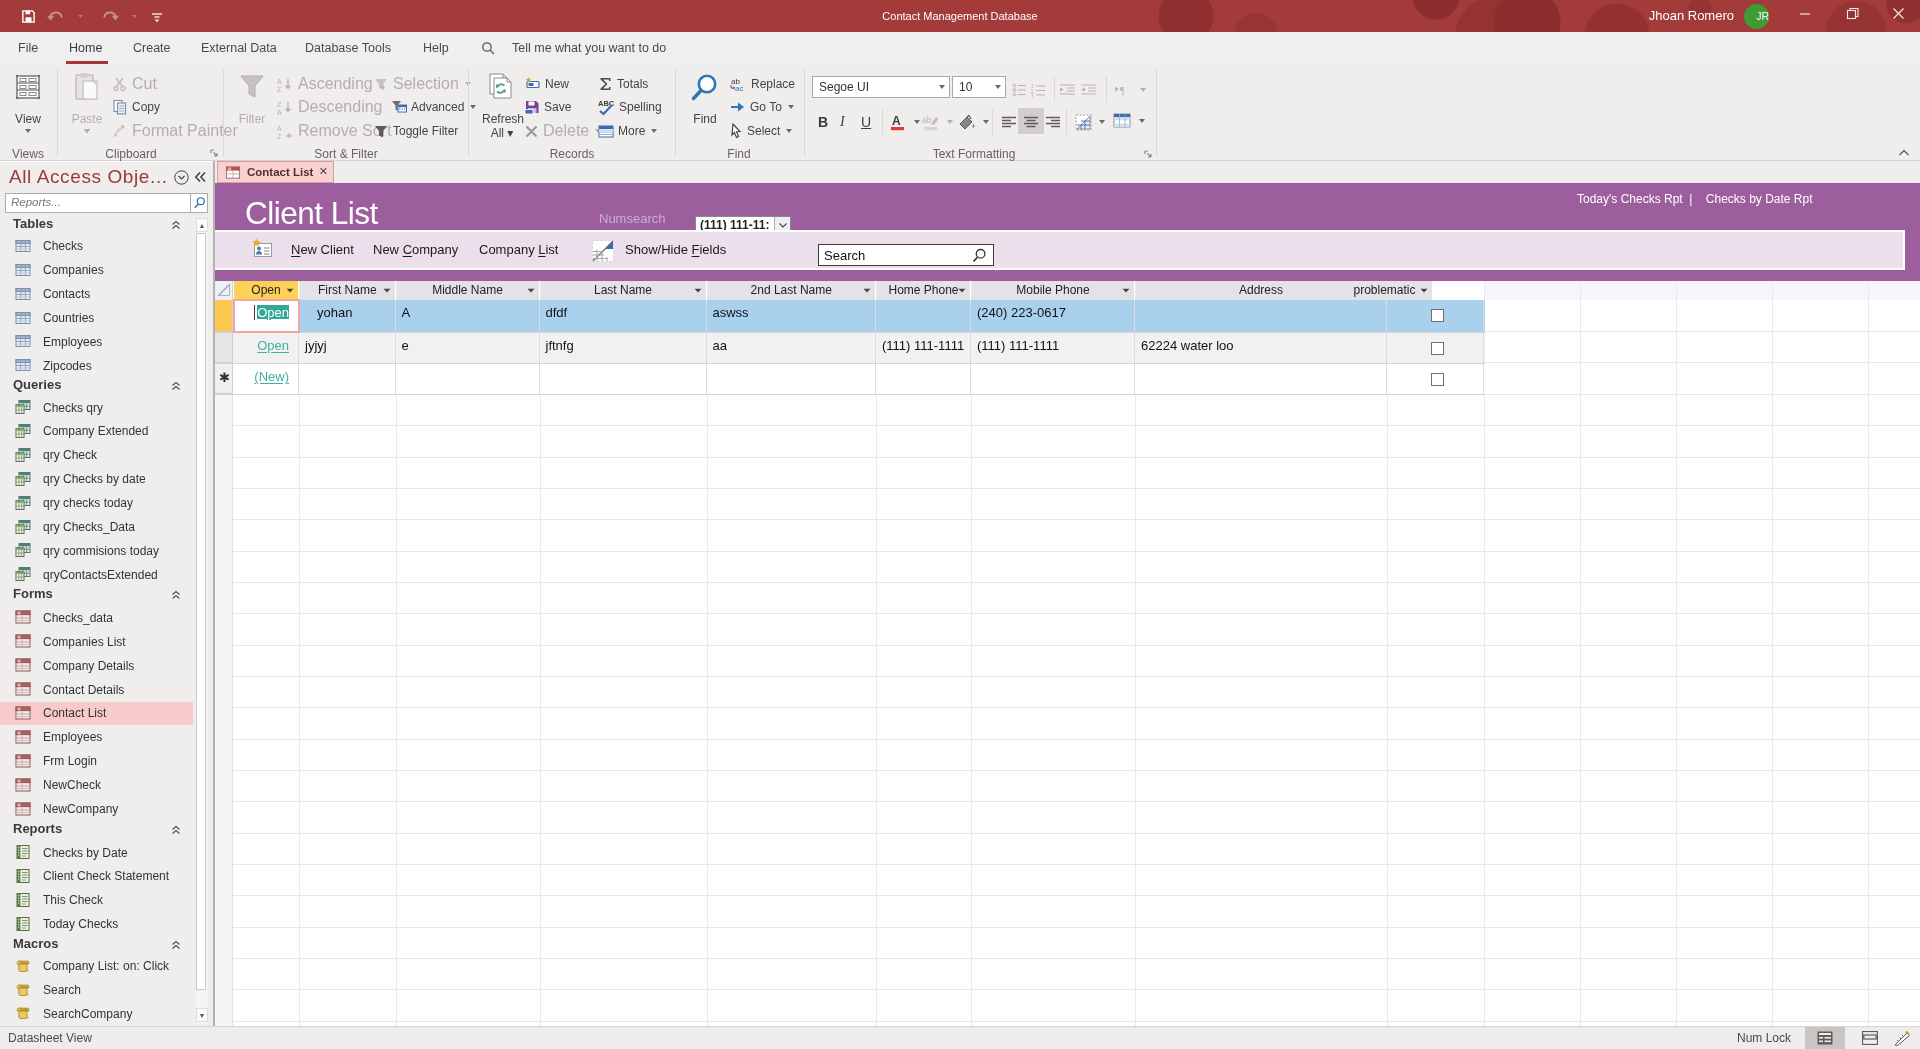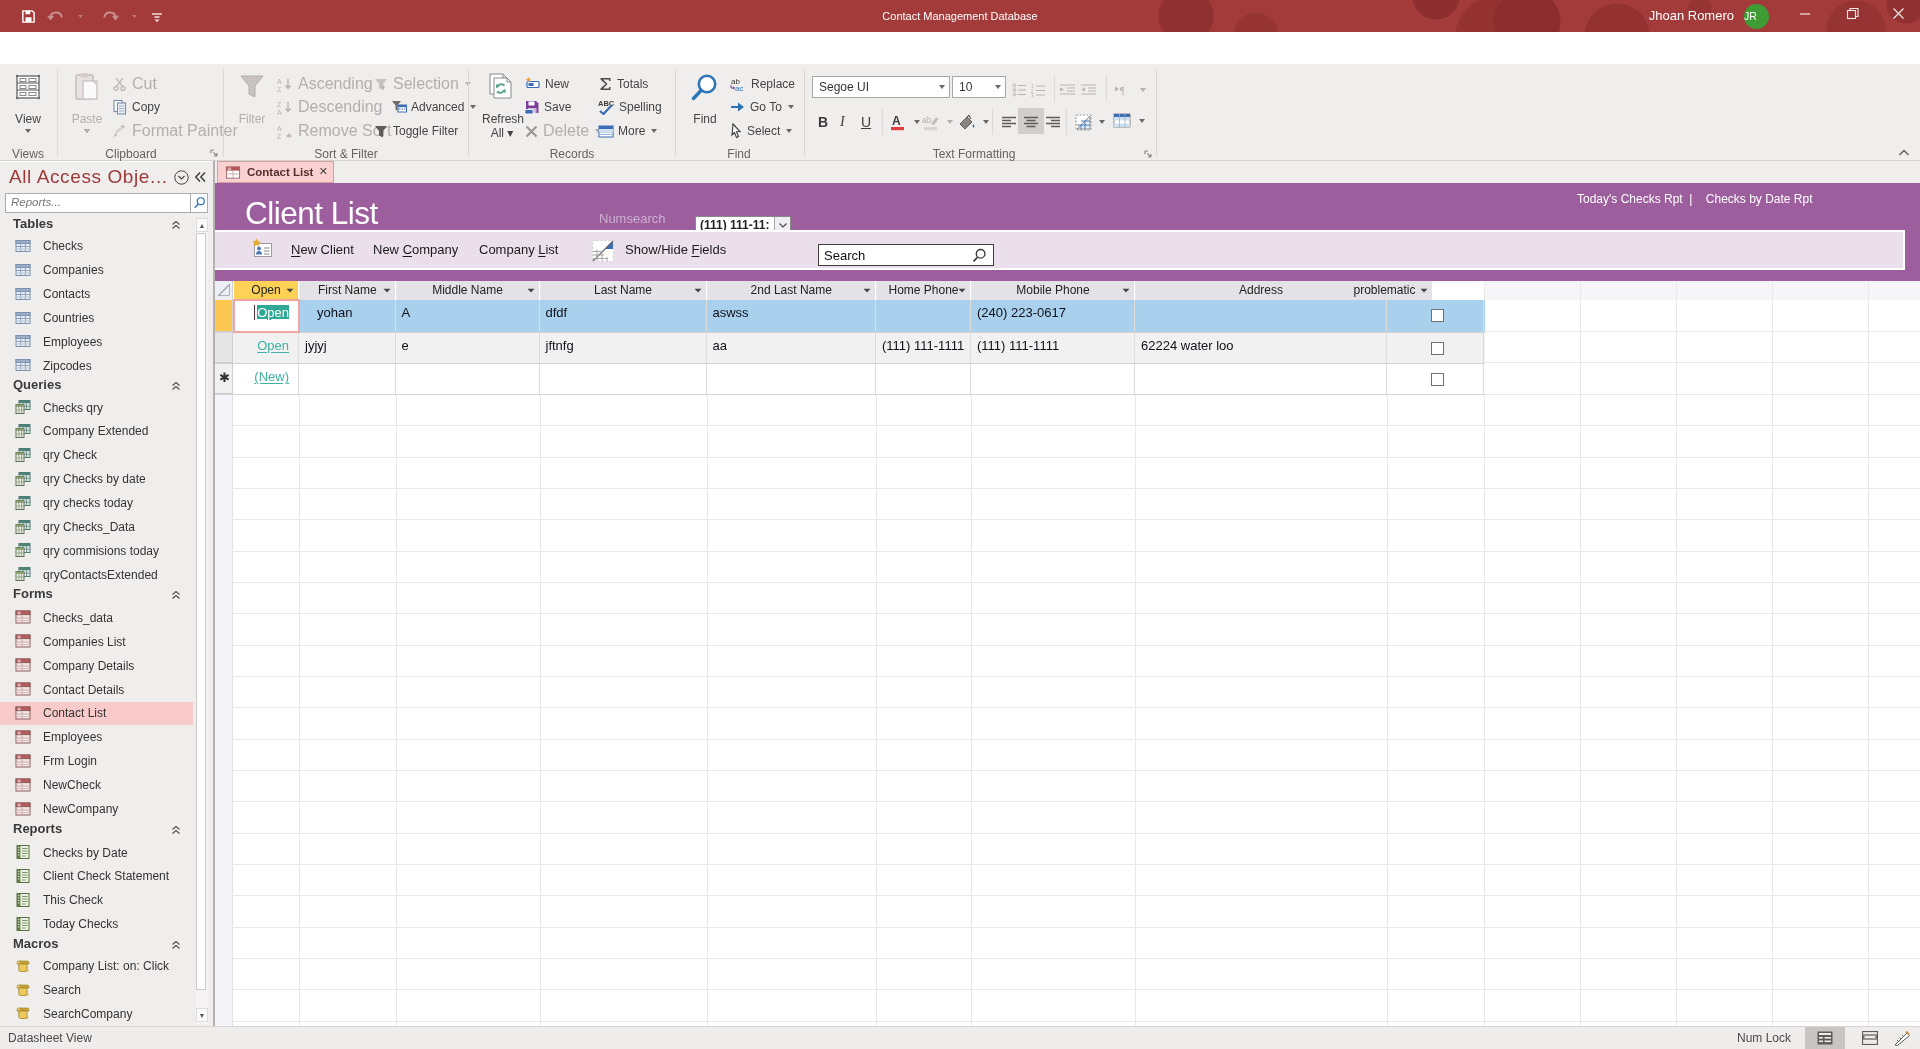--- a/index.html
+++ b/index.html
@@ -17,21 +17,21 @@
   radial-gradient(circle 33px at 1617px 36px, #943232 0 32px, transparent 33px),
   radial-gradient(circle 22px at 1256px 34px, #973434 0 21px, transparent 22px),
   radial-gradient(circle 30px at 1856px 30px, #963333 0 29px, transparent 30px),
   radial-gradient(circle 20px at 1906px 4px, #903030 0 19px, transparent 20px),
   radial-gradient(circle 12px at 1700px 8px, #963333 0 11px, transparent 12px),
   radial-gradient(circle 46px at 1500px 40px, #953333 0 45px, transparent 46px);
  }
 .qat { position:absolute; top:0; height:32px; display:flex; align-items:center; gap:0; color:#fff; }
 #apptitle { left:0; width:1920px; text-align:center; top:0; height:32px; line-height:32px; position:absolute; color:#fff; font-size:11px; }
 #username { position:absolute; right:245px; top:0; height:32px; line-height:32px; color:#fff; font-size:13px; }
-#avatar { position:absolute; left:1744px; top:4px; width:25px; height:25px; border-radius:50%; background:#3f9c35; color:#fff; font-size:10.5px; text-align:left; line-height:25px; }
+#avatar { position:absolute; left:1744px; top:4px; width:25px; height:25px; border-radius:50%; background:#3f9c35; color:#fff; font-size:10.5px; text-align:right; line-height:25px; }
 .winbtn { position:absolute; top:0; width:44px; height:32px; color:#f0e0e0; text-align:center; line-height:30px; font-size:15px; }
 
 
 #menurow { left:0; top:32px; width:1920px; height:32px; background:#f0eeee; }
 .mtab { position:absolute; top:0; height:32px; line-height:33px; font-size:12.5px; color:#4a4a4a; }
 #hometab { color:#383838; }
 #homeline { position:absolute; left:66px; top:29px; width:42px; height:3px; background:#a53434; }
 
 
 #ribbon { left:0; top:64px; width:1920px; height:97px; background:#f0eded; border-bottom:1px solid #d5d1d1; }
@@ -152,20 +152,34 @@
         </svg></div>
   <div class="winbtn" style="left:1830px"><svg width="13" height="13" viewBox="0 0 13 13">
           <rect x="1.5" y="3.5" width="8" height="8" fill="none" stroke="#f5e8e8" stroke-width="1.1"></rect>
           <path d="M4 3.5 V1.5 H12 V9.5 H10" fill="none" stroke="#f5e8e8" stroke-width="1.1"></path>
         </svg></div>
   <div class="winbtn" style="left:1876px"><svg width="13" height="13" viewBox="0 0 13 13">
           <path d="M1.5 1.5 L11.5 11.5 M11.5 1.5 L1.5 11.5" stroke="#f5e8e8" stroke-width="1.2"></path>
         </svg></div>
 </div>
 
+<div class="abs" id="menurow">
+  <span class="mtab" style="left:18px">File</span>
+  <span class="mtab" id="hometab" style="left:69px">Home</span>
+  <span class="mtab" style="left:133px">Create</span>
+  <span class="mtab" style="left:201px">External Data</span>
+  <span class="mtab" style="left:305px">Database Tools</span>
+  <span class="mtab" style="left:423px">Help</span>
+  <svg style="position:absolute;left:481px;top:9px" width="15" height="15" viewBox="0 0 15 15">
+        <circle cx="6" cy="6" r="4.2" fill="none" stroke="#5a5a5a" stroke-width="1.3"></circle>
+        <line x1="9.2" y1="9.2" x2="13" y2="13" stroke="#5a5a5a" stroke-width="1.3"></line>
+      </svg>
+  <span class="mtab" style="left:512px; color:#4a4a4a">Tell me what you want to do</span>
+  <div id="homeline"></div>
+</div>
 
 <div class="abs" id="ribbon">
 <div class="bigbtn" style="left:9px;top:5px;width:38px;height:86px">
         <svg style="position:absolute;left:50%;margin-left:-14px;top:3px" width="28" height="30" viewBox="0 0 28 30">
           <rect x="3" y="4" width="22" height="22" fill="#fdfdfd" stroke="#6d6d6d" stroke-width="1.4"></rect>
           <line x1="3" y1="11" x2="25" y2="11" stroke="#6d6d6d" stroke-width="1.2"></line>
           <line x1="3" y1="18" x2="25" y2="18" stroke="#6d6d6d" stroke-width="1.2"></line>
           <rect x="6" y="6.5" width="6" height="3" fill="none" stroke="#8a8a8a"></rect>
           <rect x="15" y="6.5" width="7" height="3" fill="none" stroke="#8a8a8a"></rect>
           <rect x="6" y="13.5" width="6" height="3" fill="none" stroke="#8a8a8a"></rect>

